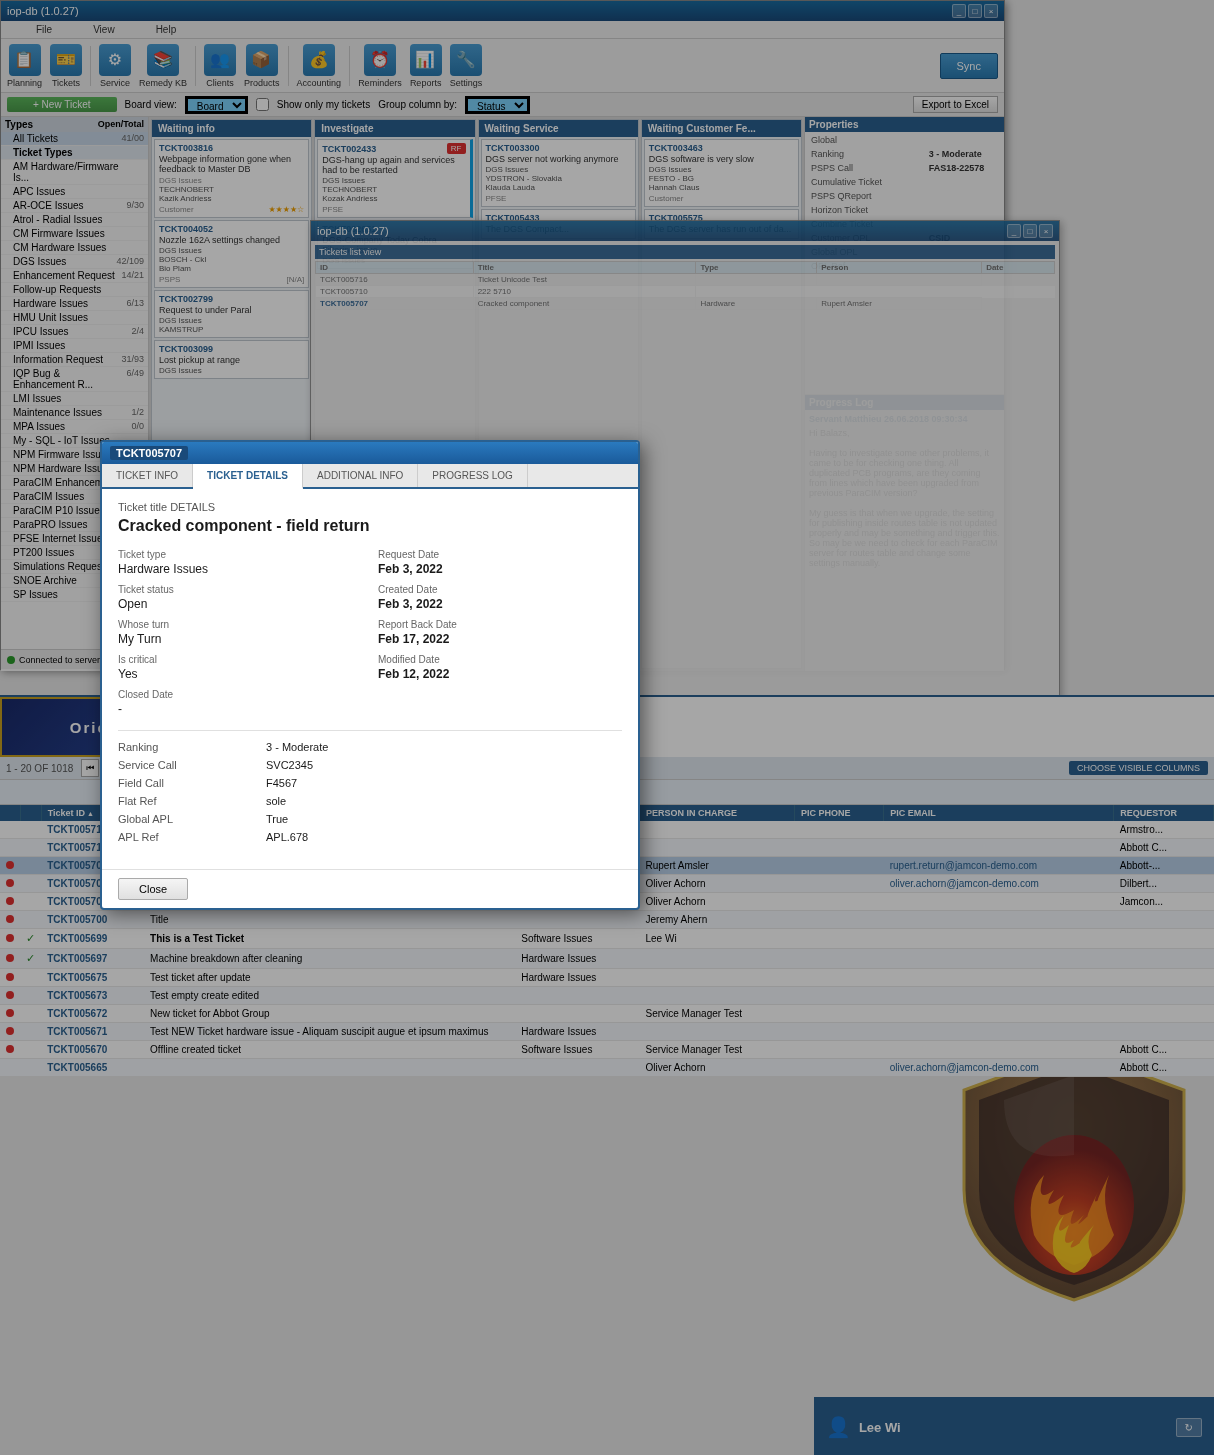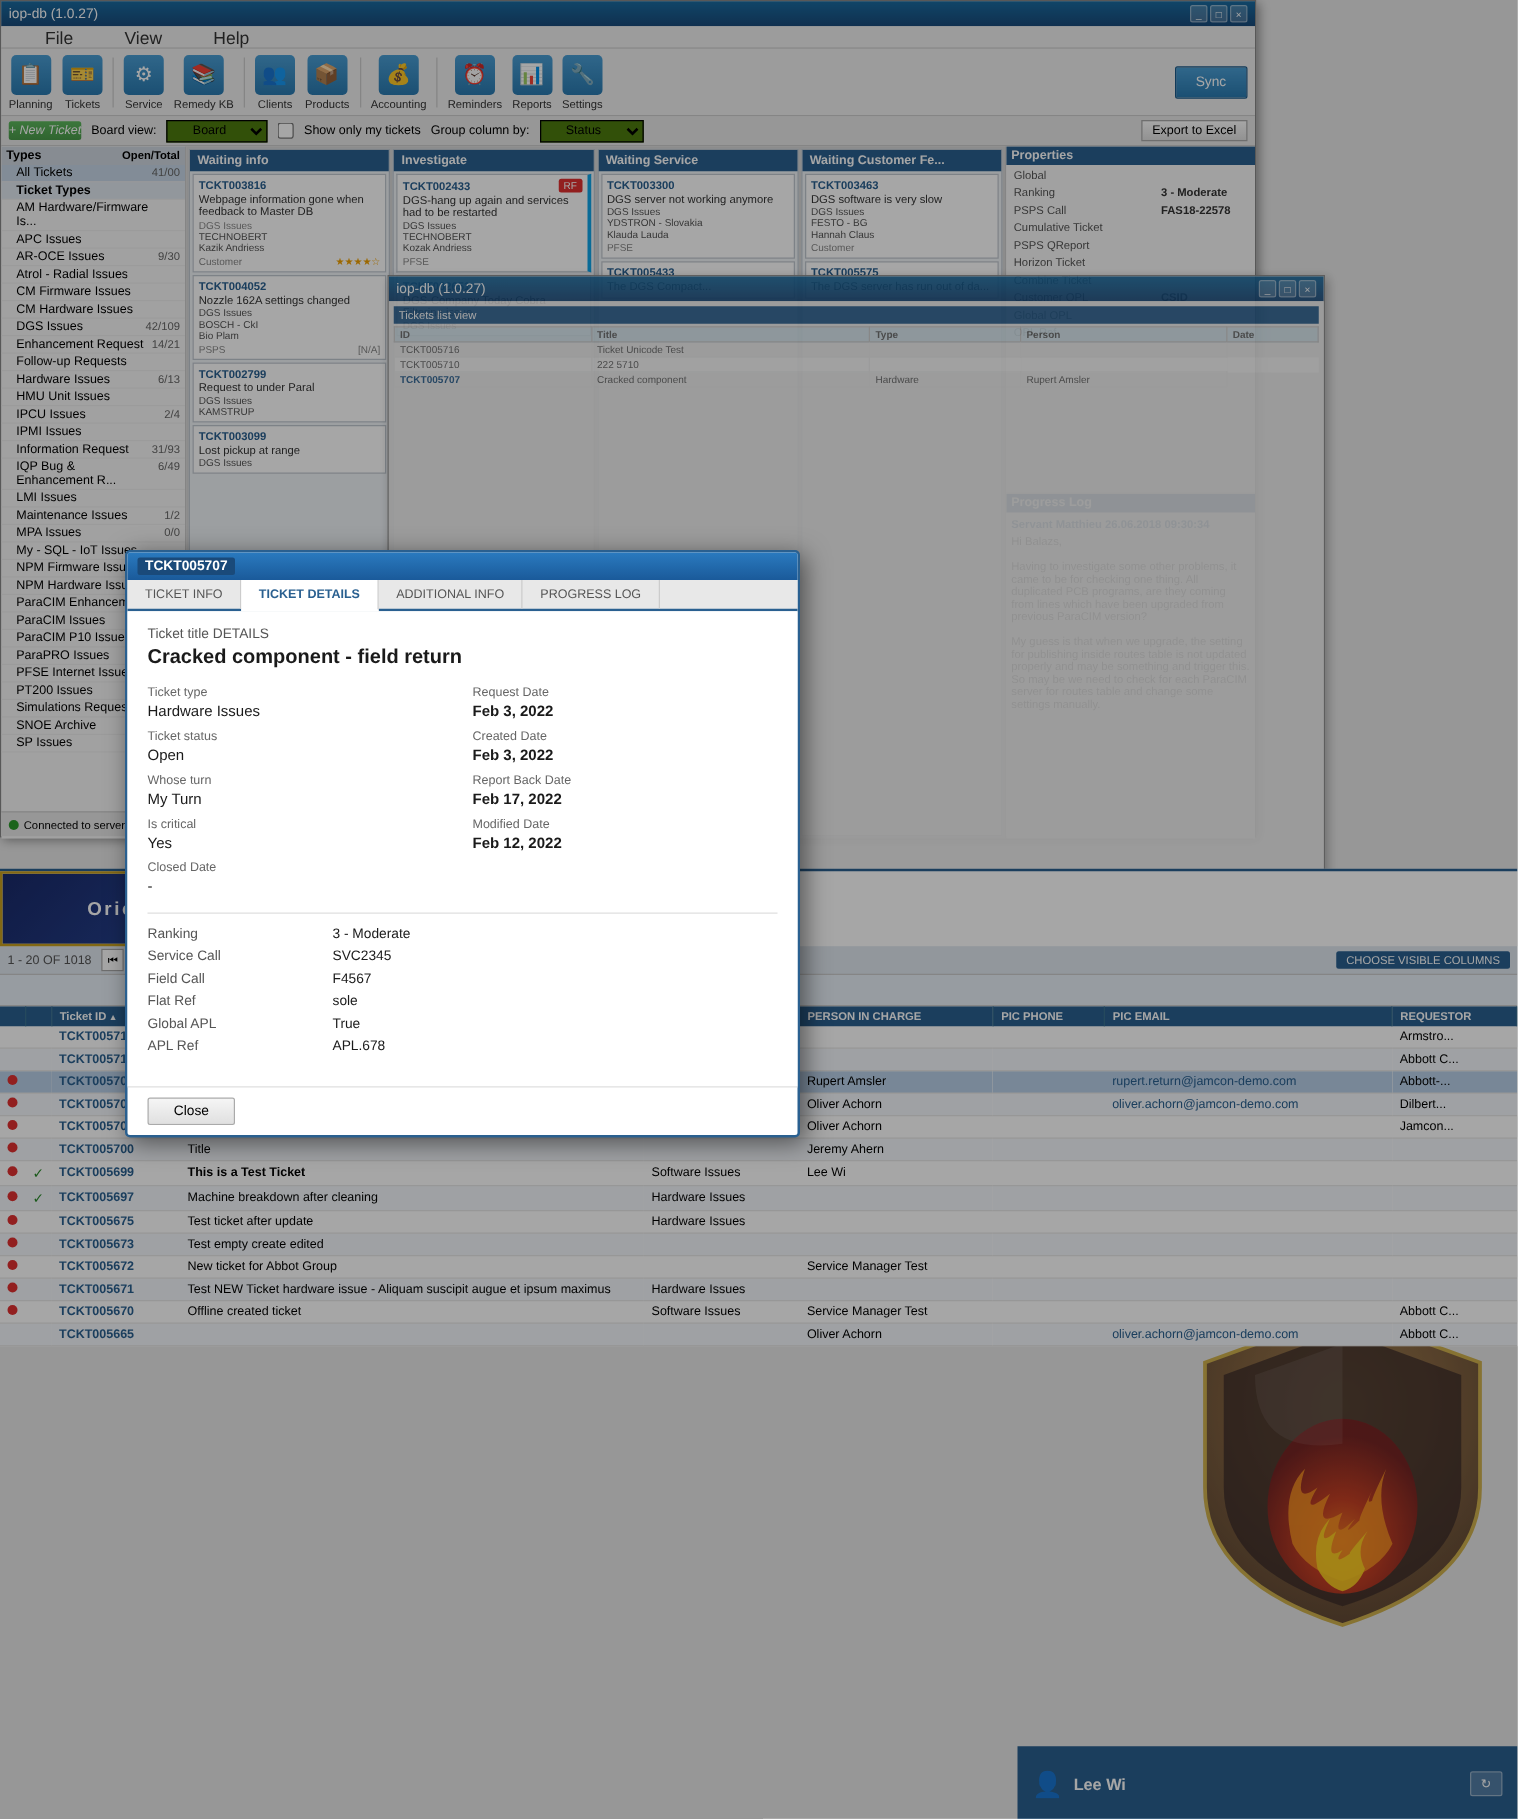--- a/index.html
+++ b/index.html
@@ -66,47 +66,47 @@
     
     .menu-bar {
       background: #f0f0f0;
       border-bottom: 1px solid #ccc;
       padding: 2px 6px;
       display: flex;
       gap: 12px;
       height: 18px;
       align-items: center;
     }
-    .menu-item { font-size: 14px; color: #333; cursor: pointer; padding-left: 29px; }
+    .menu-item { font-size: 10px; color: #333; cursor: pointer; padding-left: 29px; }
 
     
     .action-bar {
       background: #e8e8e8;
       padding: 2px 6px;
       display: flex;
       align-items: center;
       gap: 8px;
       height: 24px;
       border-bottom: 1px solid #ccc;
     }
     .new-ticket-btn {
       background: linear-gradient(to bottom, #5cb85c, #4a9a4a);
       color: white;
       border: none;
-      padding: 2px 0;
+      padding: 2px 26px;
       font-size: 10px;
       border-radius: 2px;
       cursor: pointer;
-      display: flex; align-items: center; gap: 3px; font-style: italic;
+      display: flex; align-items: center; gap: 3px;
     }
     .action-select {
       font-size: 10px;
-      border: 1px solid #000000;
-      background: #4d7c0f;
-      padding: 1px 16px;
+      border: 3px solid #000000;
+      background: #7dd3fc;
+      padding: 1px 5px;
       height: 18px;
     }
     .export-btn {
       margin-left: auto;
       background: linear-gradient(to bottom, #fff, #e0e0e0);
       border: 1px solid #aaa;
       padding: 2px 8px;
       font-size: 10px;
       cursor: pointer;
     }

